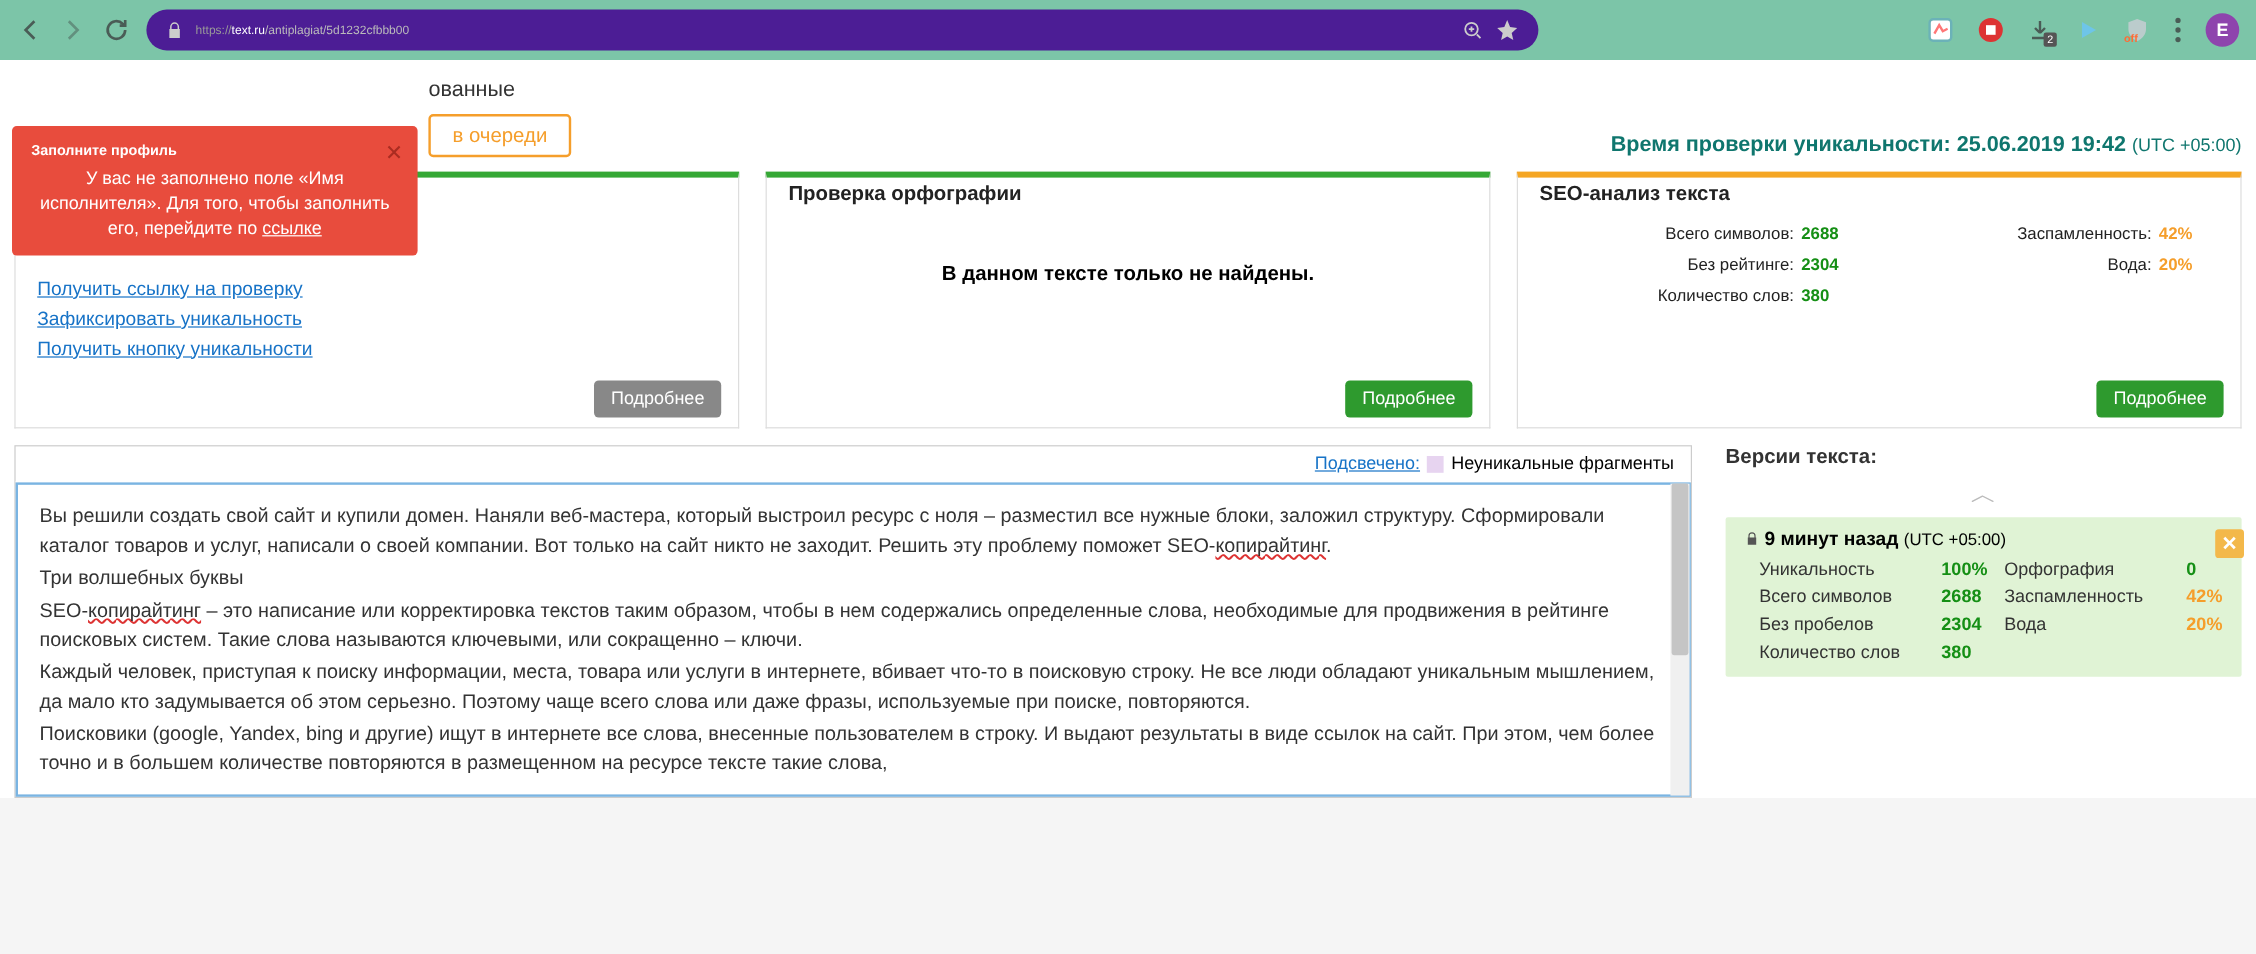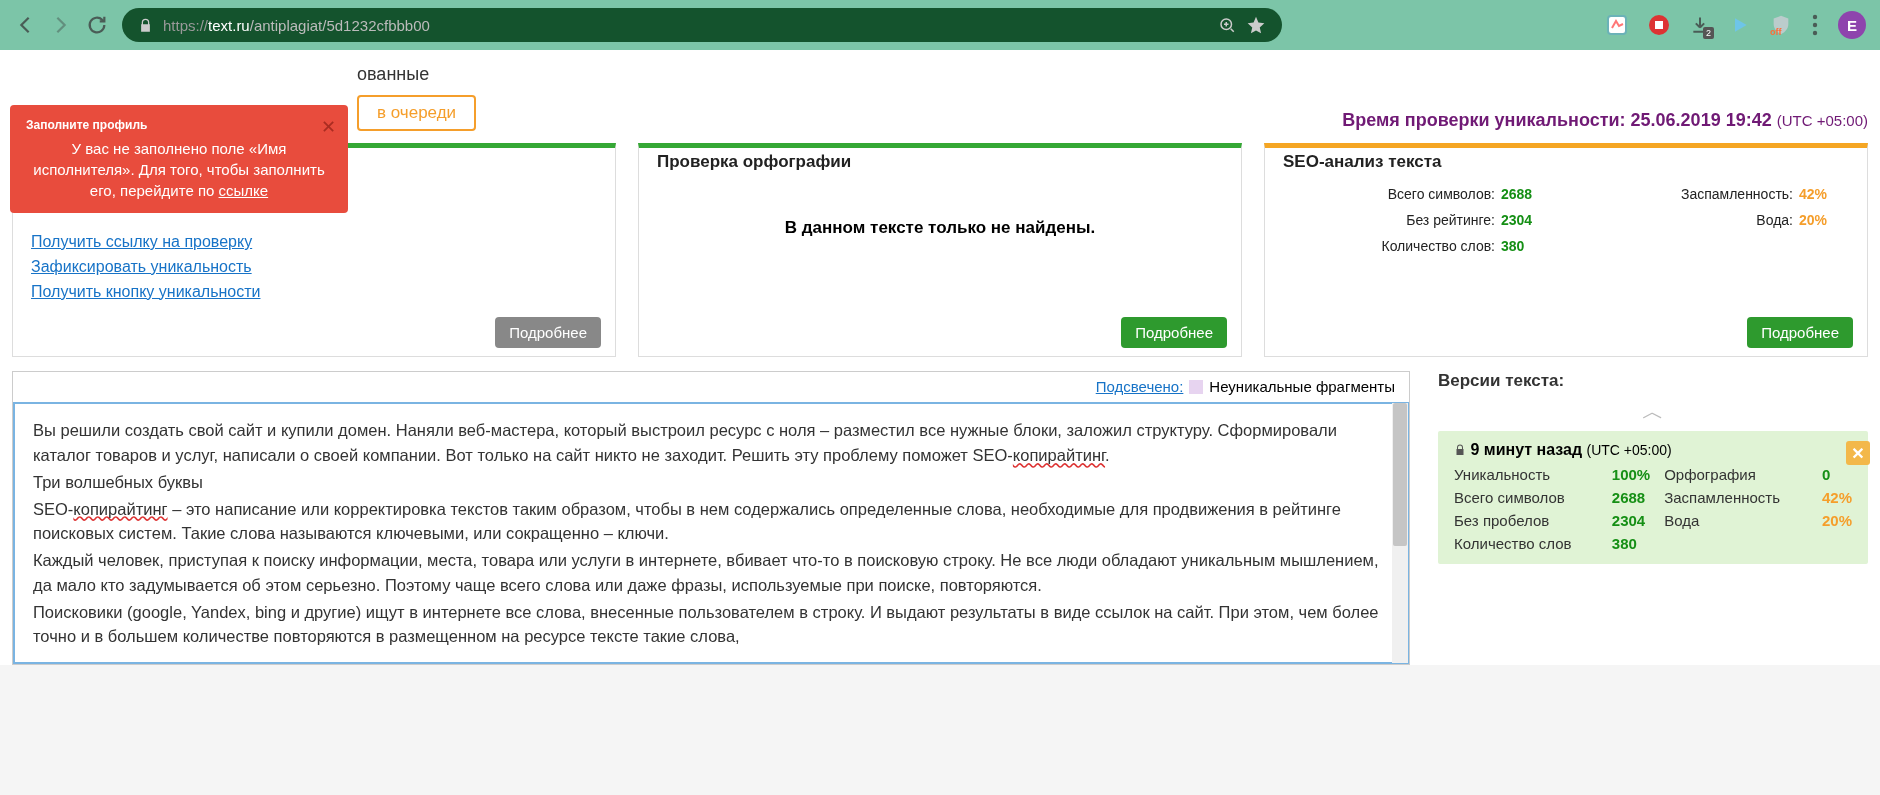--- a/index.html
+++ b/index.html
@@ -2,38 +2,38 @@
 <html><head>
 <meta charset="utf-8">
 <style>
   * { margin: 0; padding: 0; box-sizing: border-box; font-family: Arial, sans-serif; }
   body { background: #f5f5f5; width: 1880px; }
 
   
   .browser-bar { background: #7cc5a8; height: 50px; display: flex; align-items: center; gap: 14px; padding: 0 14px; }
   .nav-icon { color: #4a5c56; cursor: pointer; display: flex; align-items: center; }
   .nav-icon.disabled { opacity: .5; }
-  .url-bar { flex: 1; background: #14532d; border-radius: 20px; height: 34px; display: flex; align-items: center; padding: 0 16px; gap: 10px; color: #ddd; font-size: 15px; max-width: 1160px; }
+  .url-bar { flex: 1; background: #4c1d95; border-radius: 20px; height: 34px; display: flex; align-items: center; padding: 0 16px; gap: 10px; color: #ddd; font-size: 10px; max-width: 1160px; }
   .url-text { flex: 1; }
   .url-text .proto { color: #999; }
   .url-text .domain { color: #fff; }
   .url-text .path { color: #bbb; }
   .toolbar-icons { display: flex; gap: 20px; align-items: center; margin-left: auto; }
   .tb-icon { display: flex; align-items: center; position: relative; }
   .tb-badge { position: absolute; bottom: -4px; right: -4px; background: #555; color: #fff; font-size: 9px; padding: 1px 3px; border-radius: 2px; }
   .orange-txt { color: #ff6b35; font-size: 9px; font-weight: bold; position: absolute; bottom: 0; }
   .avatar { width: 28px; height: 28px; border-radius: 50%; background: #8e44ad; color: #fff; display: flex; align-items: center; justify-content: center; font-weight: bold; font-size: 15px; }
 
   
   .content { background: #fff; padding: 0 12px; position: relative; }
   .top-row { display: flex; justify-content: space-between; align-items: flex-end; padding: 14px 0 6px; }
   .tabs-area { display: flex; flex-direction: column; gap: 10px; margin-left: 345px; }
   .tab-label { color: #333; font-size: 18px; }
   .queue-btn { border: 2px solid #f59e2b; color: #f59e2b; background: #fff; padding: 6px 18px; border-radius: 4px; font-size: 17px; cursor: pointer; width: fit-content; }
-  .time-label { color: #701a75; font-size: 18px; font-weight: bold; }
+  .time-label { color: #0f766e; font-size: 18px; font-weight: bold; }
   .time-label .tz { font-weight: normal; font-size: 15px; }
 
   .notice { position: absolute; top: 55px; left: 10px; width: 338px; background: #e84c3d; color: #fff; padding: 12px 16px; border-radius: 4px; z-index: 10; font-size: 15px; line-height: 1.4; text-align: center; }
   .notice .title { font-weight: bold; font-size: 12px; margin-bottom: 4px; text-align: left; }
   .notice a { color: #fff; text-decoration: underline; }
   .notice .close { position: absolute; top: 10px; right: 12px; color: #aa2c21; cursor: pointer; font-size: 18px; }
 
   .panels { display: flex; gap: 22px; margin-top: 6px; }
   .panel { flex: 1; background: #fff; border: 1px solid #ddd; border-top: 5px solid #35a835; position: relative; padding: 4px 18px 52px; min-height: 188px; }
   .panel.seo { border-top-color: #f5a623; }
@@ -61,21 +61,21 @@
   .editor { border: 2px solid #7ab4e2; padding: 14px 18px; font-size: 16.5px; color: #333; line-height: 1.5; height: 262px; overflow: hidden; }
   .editor p { margin-bottom: 2px; }
   .sq { text-decoration: underline wavy #d33; text-decoration-skip-ink: none; }
 
   .versions { width: 430px; position: relative; }
   .versions h3 { font-size: 17px; font-weight: bold; margin-bottom: 6px; color: #333; }
   .chev-up { text-align: center; color: #bbb; margin: 4px 0; font-size: 22px; }
   .ver-card { background: #e0f3d5; border-radius: 2px; padding: 10px 16px 12px; font-size: 15px; }
   .ver-time { font-weight: bold; font-size: 16px; }
   .ver-time .tz { font-weight: normal; font-size: 14px; }
-  .ver-grid { display: grid; grid-template-columns: 1fr auto 1fr auto; row-gap: 6px; column-gap: 14px; margin-top: 7px; }
+  .ver-grid { display: grid; grid-template-columns: 1fr auto 1fr auto; row-gap: 6px; column-gap: 14px; margin-top: 7px; margin-left: 12px; }
   .ver-grid .l { color: #333; }
   .ver-grid .v { font-weight: bold; }
   .remove { position: absolute; right: -2px; top: 70px; width: 24px; height: 24px; background: #f3b84a; color: #fff; border-radius: 3px; display: flex; align-items: center; justify-content: center; font-weight: bold; cursor: pointer; }
 
   .scrollbar { position: absolute; right: 1px; top: 1px; bottom: 1px; width: 16px; background: #f0f0f0; }
   .thumb { position: absolute; top: 0; left: 1px; right: 1px; height: 55%; background: #c5c5c5; border-radius: 2px; }
   .editor-rel { position: relative; }
 </style>
 </head>
 <body>

